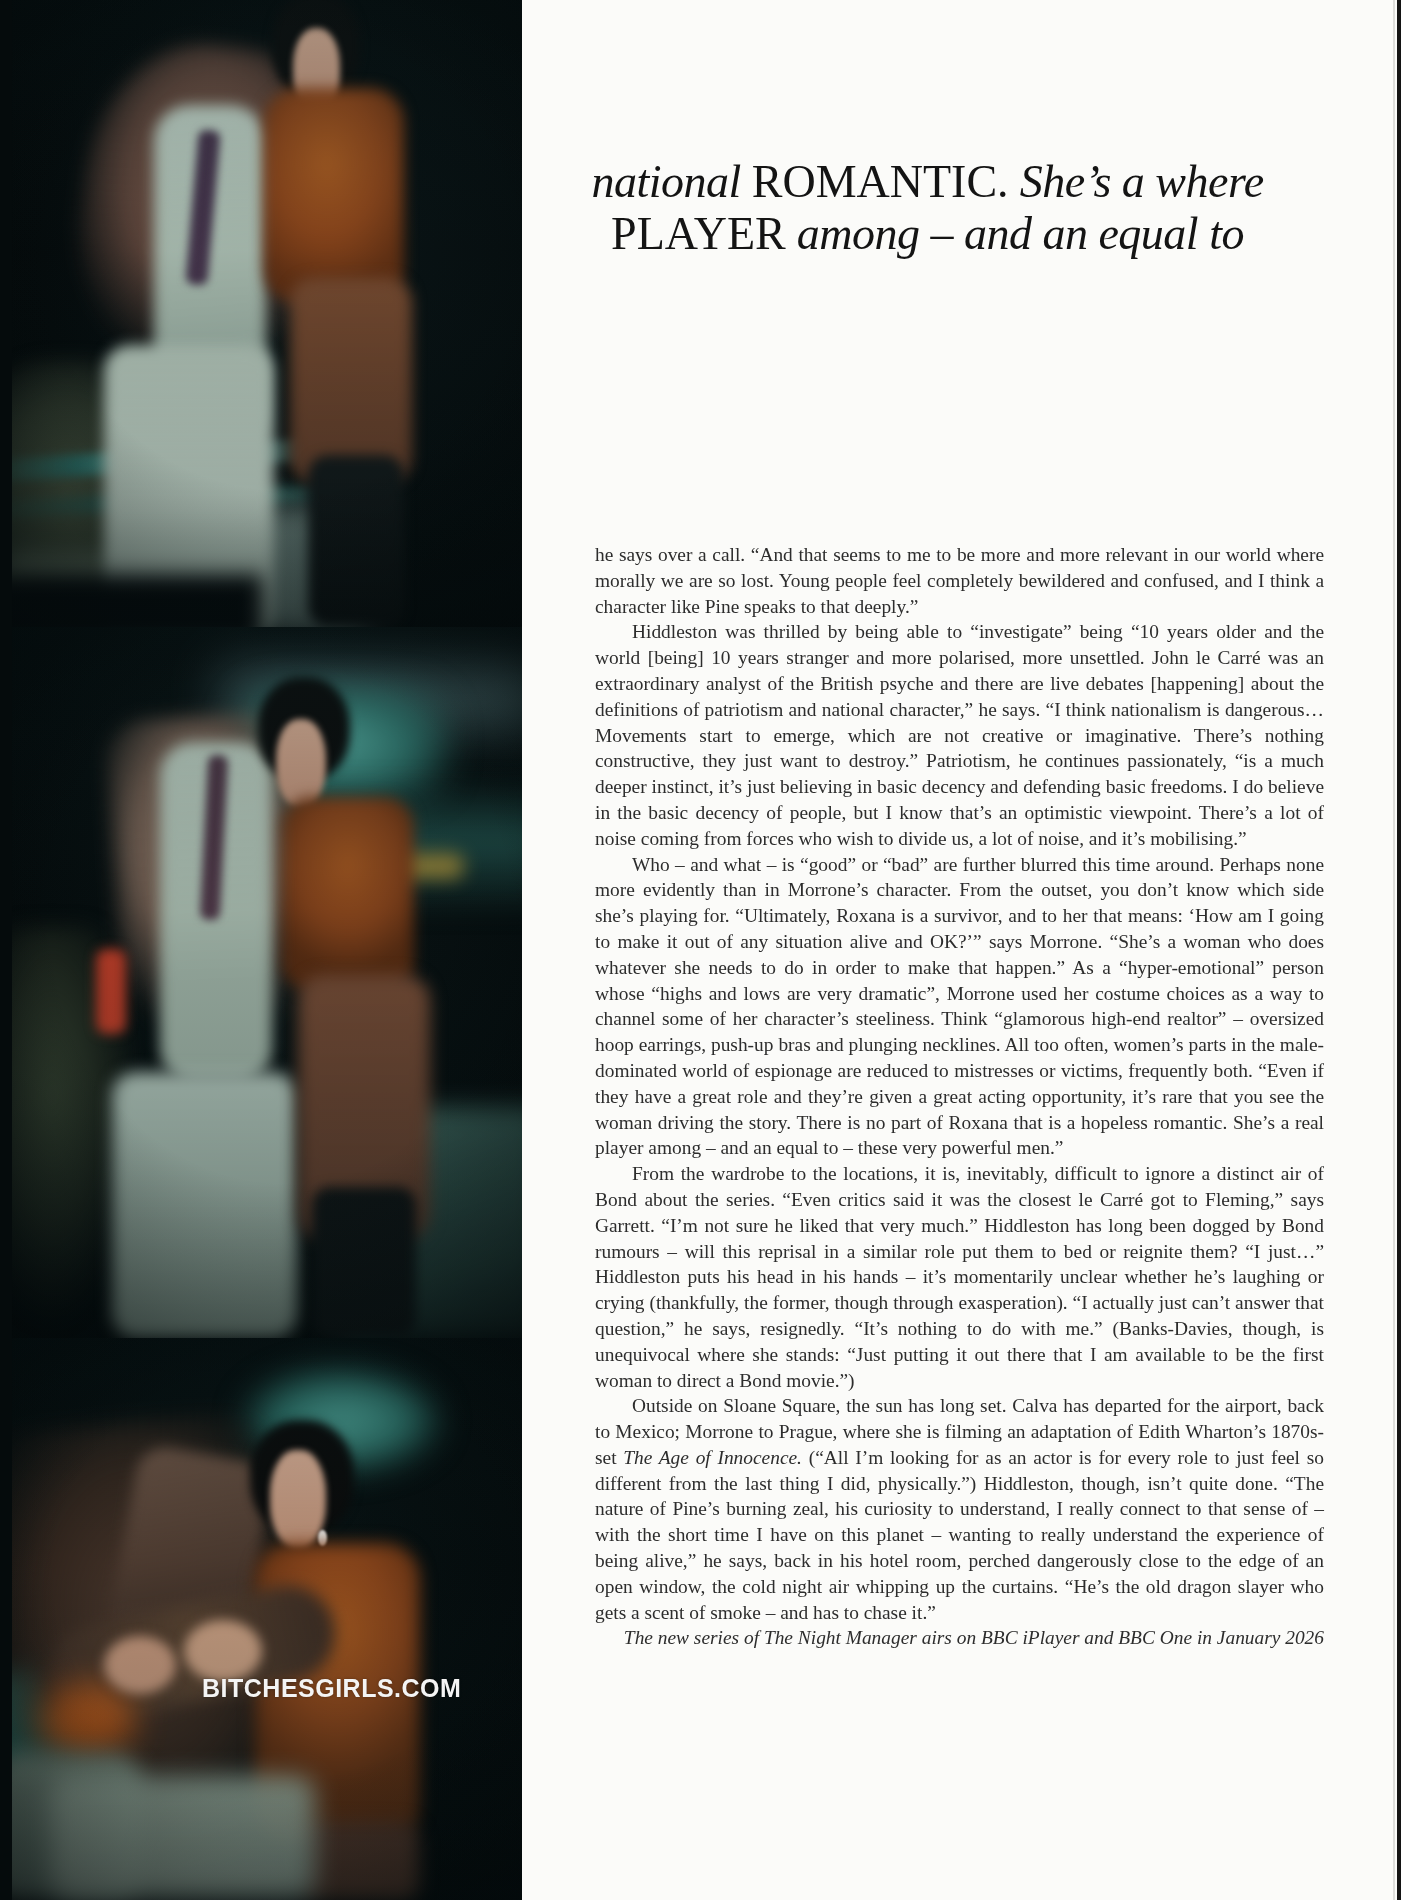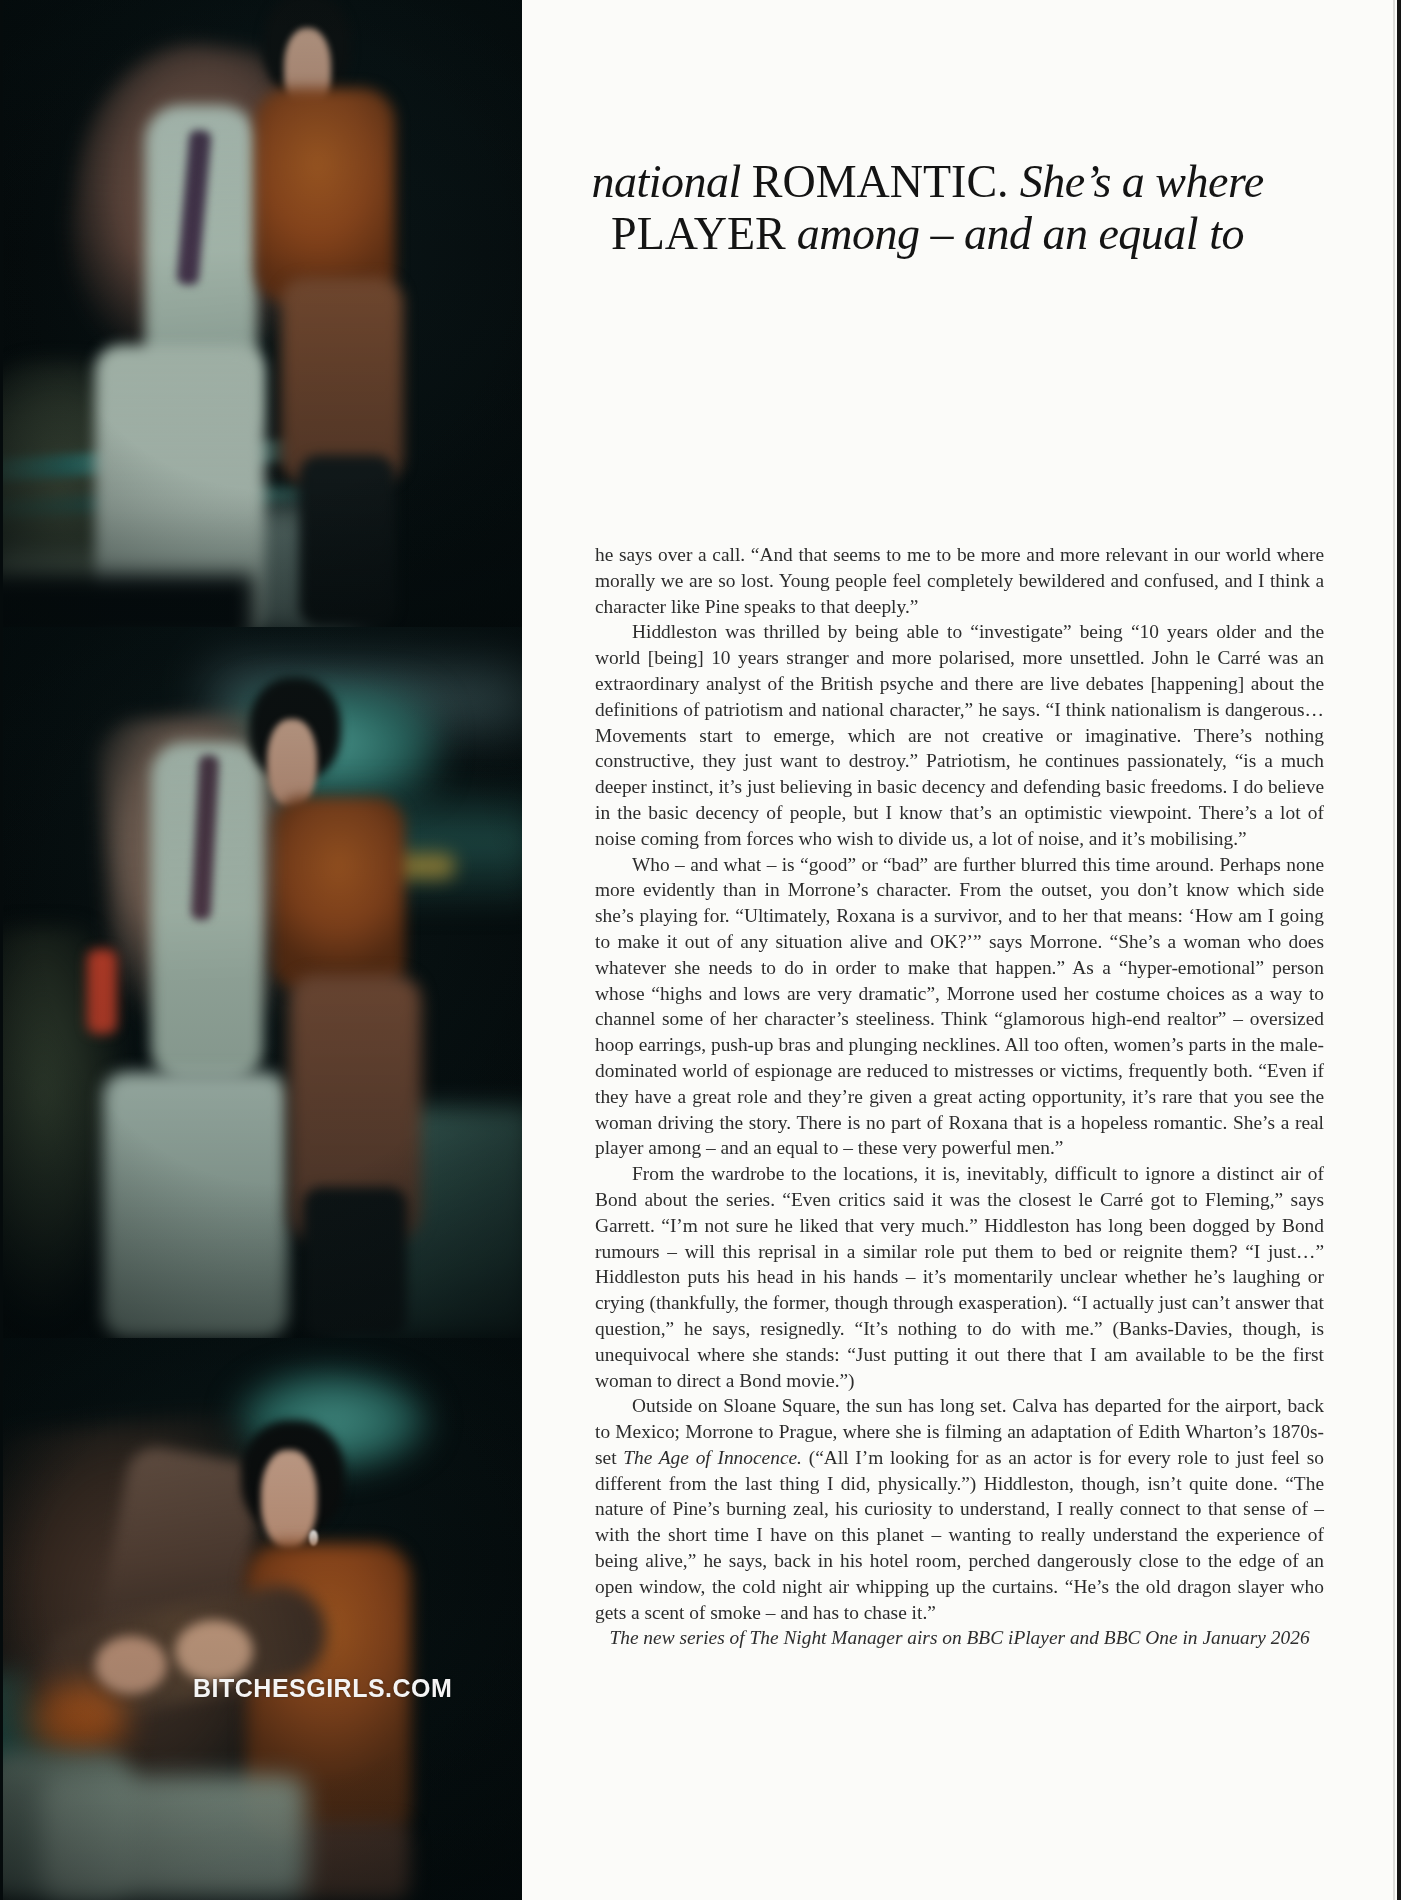--- a/index.html
+++ b/index.html
@@ -7,21 +7,21 @@
     position:relative;width:1401px;height:1900px;margin:0 auto;
     background:var(--page-bg,#fbfbf9);overflow:hidden;
     font-family:"Liberation Serif",serif;
   }
   
   .page-edge-light{position:absolute;right:6px;top:0;width:2px;height:100%;background:var(--edge-light,#d8d8d6);opacity:.85;}
   .page-edge{position:absolute;right:0;top:0;width:4px;height:100%;background:var(--edge-dark,#141414);}
 
   
   .photo-col{position:absolute;left:0;top:0;width:522px;height:1900px;background:var(--photo-base,#050b0c);overflow:hidden;}
-  .photo{position:absolute;left:3px;width:522px;overflow:hidden;}
+  .photo{position:absolute;left:12px;width:522px;overflow:hidden;}
   #photo1{top:0;height:627px;background:radial-gradient(90% 80% at 60% 40%,#0a1517 0%,#050b0c 60%,#030708 100%);}
   #photo2{top:627px;height:711px;background:radial-gradient(95% 85% at 55% 35%,#0a1415 0%,#040a0b 65%,#020607 100%);}
   #photo3{top:1338px;height:562px;background:radial-gradient(100% 85% at 50% 40%,#081213 0%,#040a0b 60%,#020506 100%);}
   .ph{position:absolute;}
   .vignette{position:absolute;inset:0;background:radial-gradient(115% 95% at 52% 42%,rgba(0,0,0,0) 38%,rgba(3,8,9,.55) 72%,rgba(2,5,6,.92) 100%);}
   .tint{position:absolute;inset:0;background:linear-gradient(180deg,rgba(10,30,32,.22),rgba(6,16,18,.04) 40%,rgba(8,24,26,.28) 100%);}
 
   
   .p1-coat{left:70px;top:45px;width:245px;height:330px;border-radius:45% 40% 35% 45%;background:radial-gradient(60% 60% at 50% 40%,#7a5c4e 0%,#5d443a 55%,rgba(50,36,30,0) 100%);filter:blur(9px);transform:rotate(7deg);}
   .p1-suit{left:142px;top:105px;width:112px;height:340px;border-radius:36px;background:linear-gradient(175deg,#b9cabf 0%,#9fb2a6 60%,#8aa096 100%);filter:blur(7px);}
@@ -90,21 +90,21 @@
 
   
   .article{
     position:absolute;left:563px;top:542px;width:729px;
     font-family:"Liberation Serif",serif;font-size:19.4px;line-height:25.8px;
     color:var(--text-color,#2d2d2d);text-align:justify;margin-left:32px;
   }
   .article p{margin:0;text-indent:37px;}
   .article p.first{text-indent:0;}
   .article .it{font-style:italic;font-family:Liberation Serif, serif;}
-  .article p.credit{font-style:italic;text-align:center;text-indent:0;}
+  .article p.credit{font-style:italic;text-align:right;text-indent:0;}
 </style>
 </head>
 <body>
 
 <div class="page">
 
   <div class="photo-col">
 
     <div class="photo" id="photo1">
       <div class="ph p1-tree"></div>

